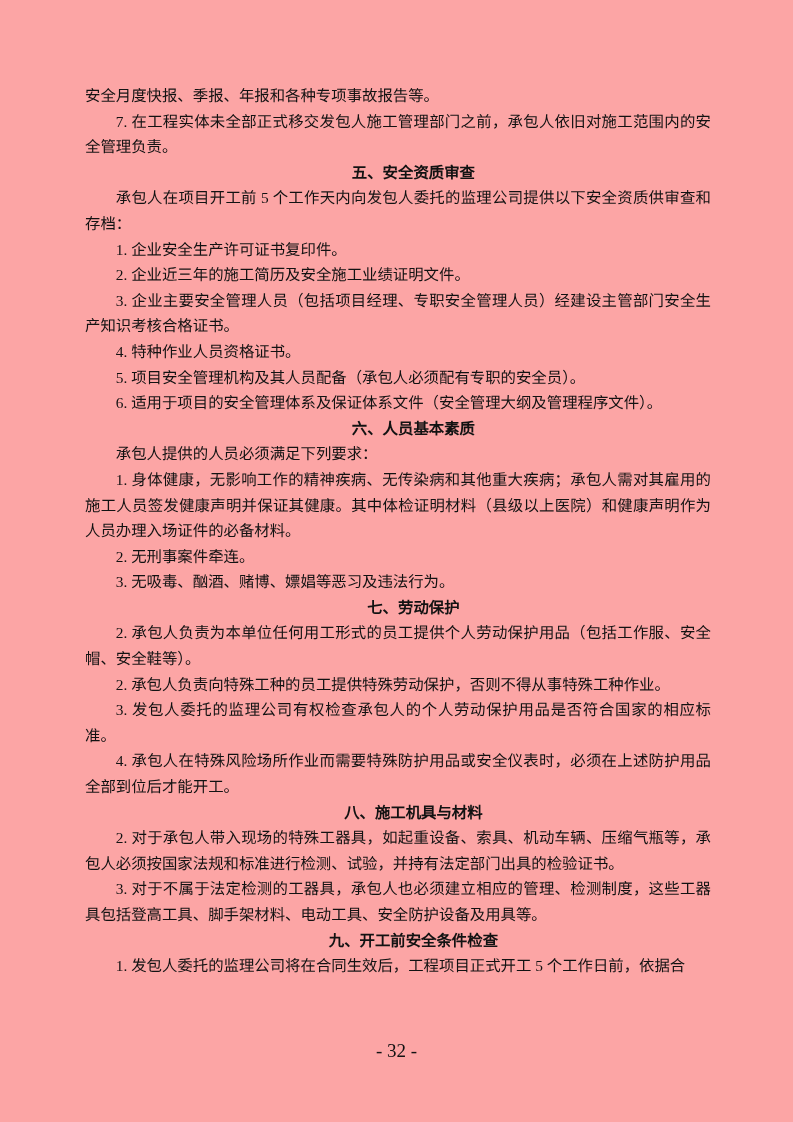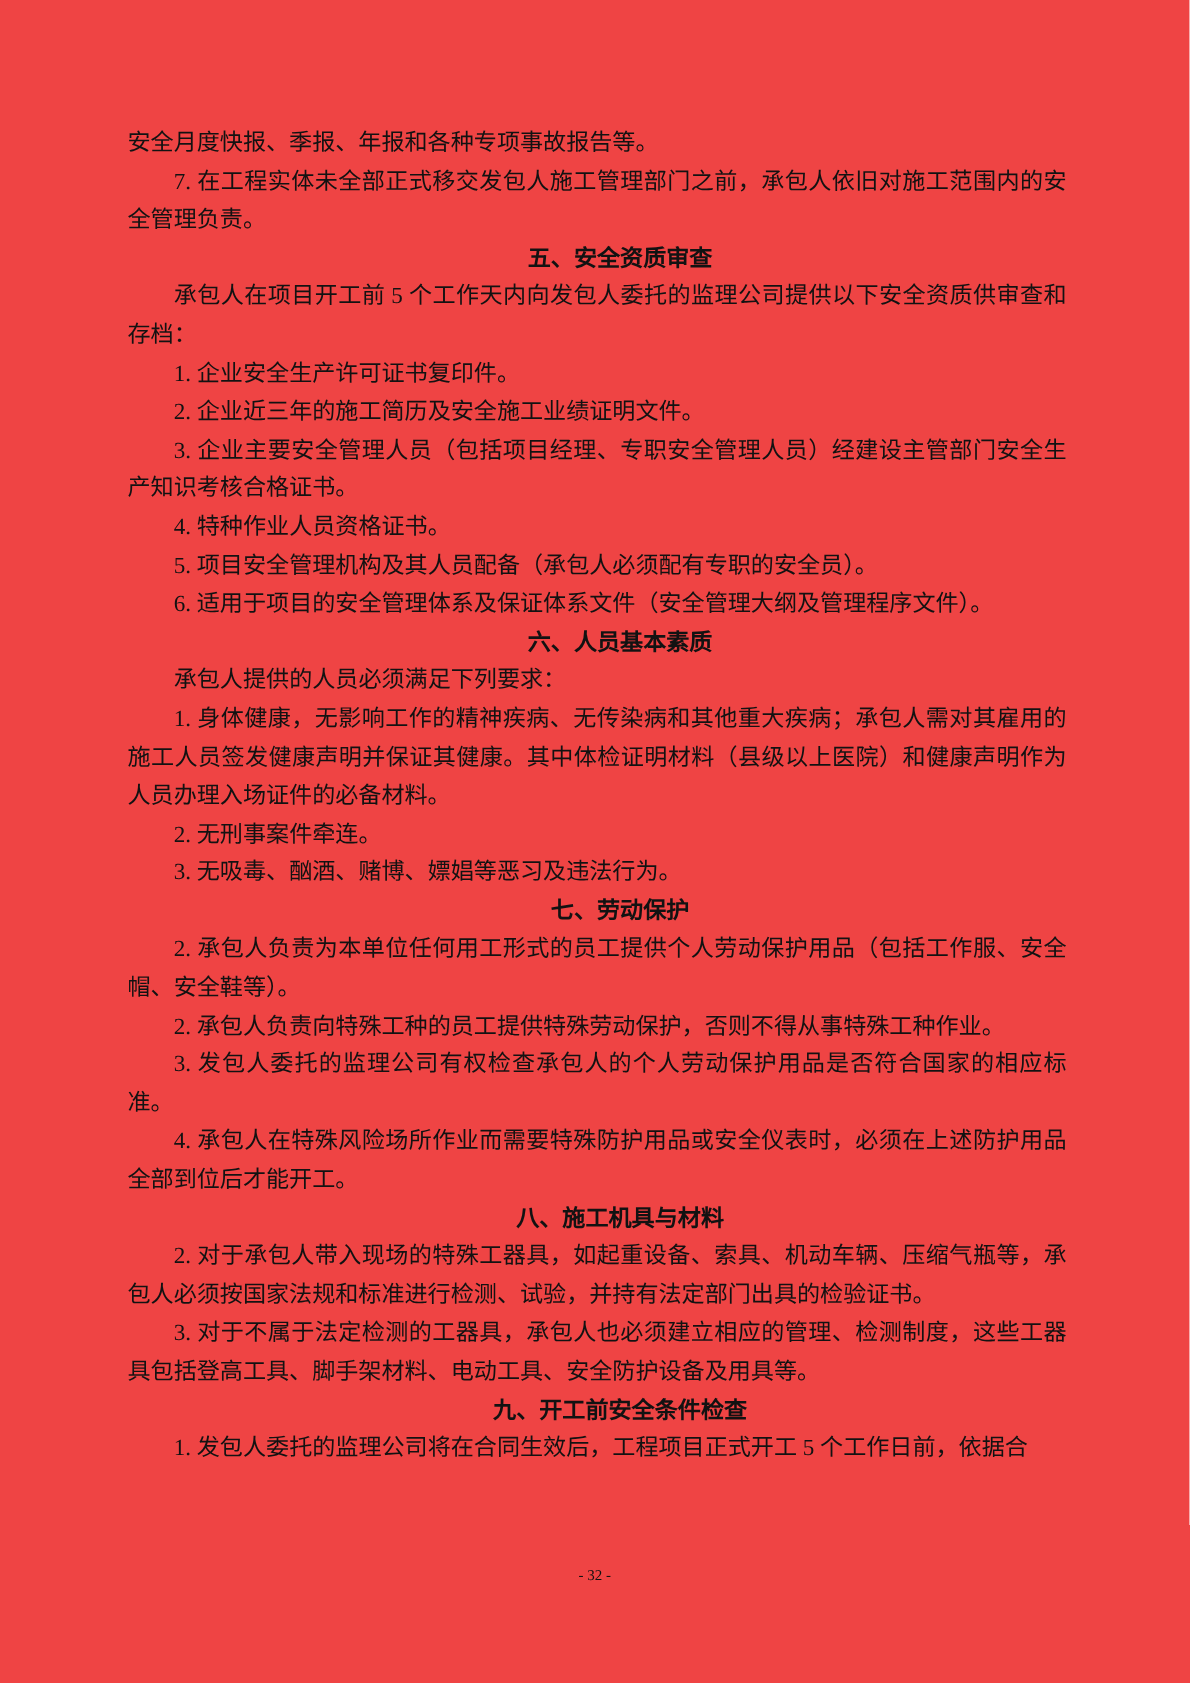--- a/index.html
+++ b/index.html
@@ -4,21 +4,21 @@
 <style>
   html, body {
     margin: 0;
     padding: 0;
     background: #ffffff;
   }
   .page {
     position: relative;
     width: 793px;
     height: 1122px;
-    background: #ef4444;
+    background: #fca5a5;
     color: #121212;
     font-family: "Liberation Serif", "DejaVu Serif", serif;
     overflow: hidden;
     box-sizing: border-box;
   }
   .content {
     position: absolute;
     left: 85px;
     top: 83px;
     width: 626px;
@@ -39,21 +39,21 @@
   .para.heading {
     font-weight: bold;
     text-align: center;
   }
   .footer {
     position: absolute;
     left: 0;
     top: 1040px;
     width: 100%;
     text-align: center;
-    font-size: 10px;
+    font-size: 19px;
     line-height: 22px;
     color: #121212;
   }
 </style>
 </head>
 <body>
 
 <div class="page">
   <div class="content">
       <p class="para no-indent">安全月度快报、季报、年报和各种专项事故报告等。</p>

